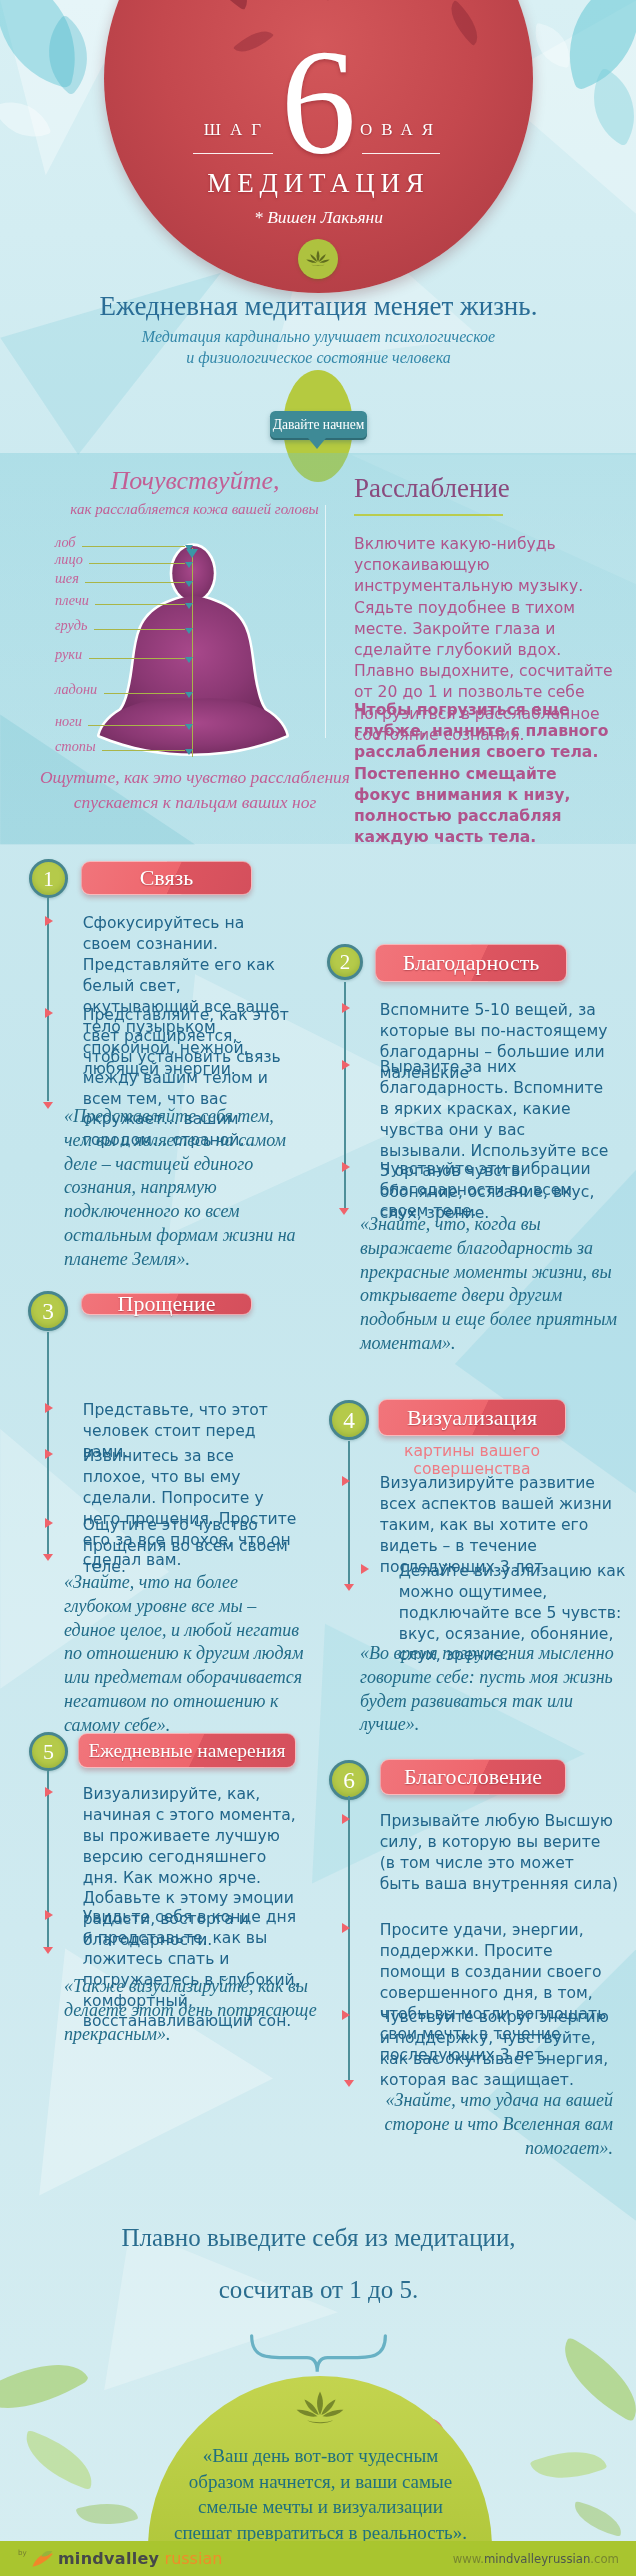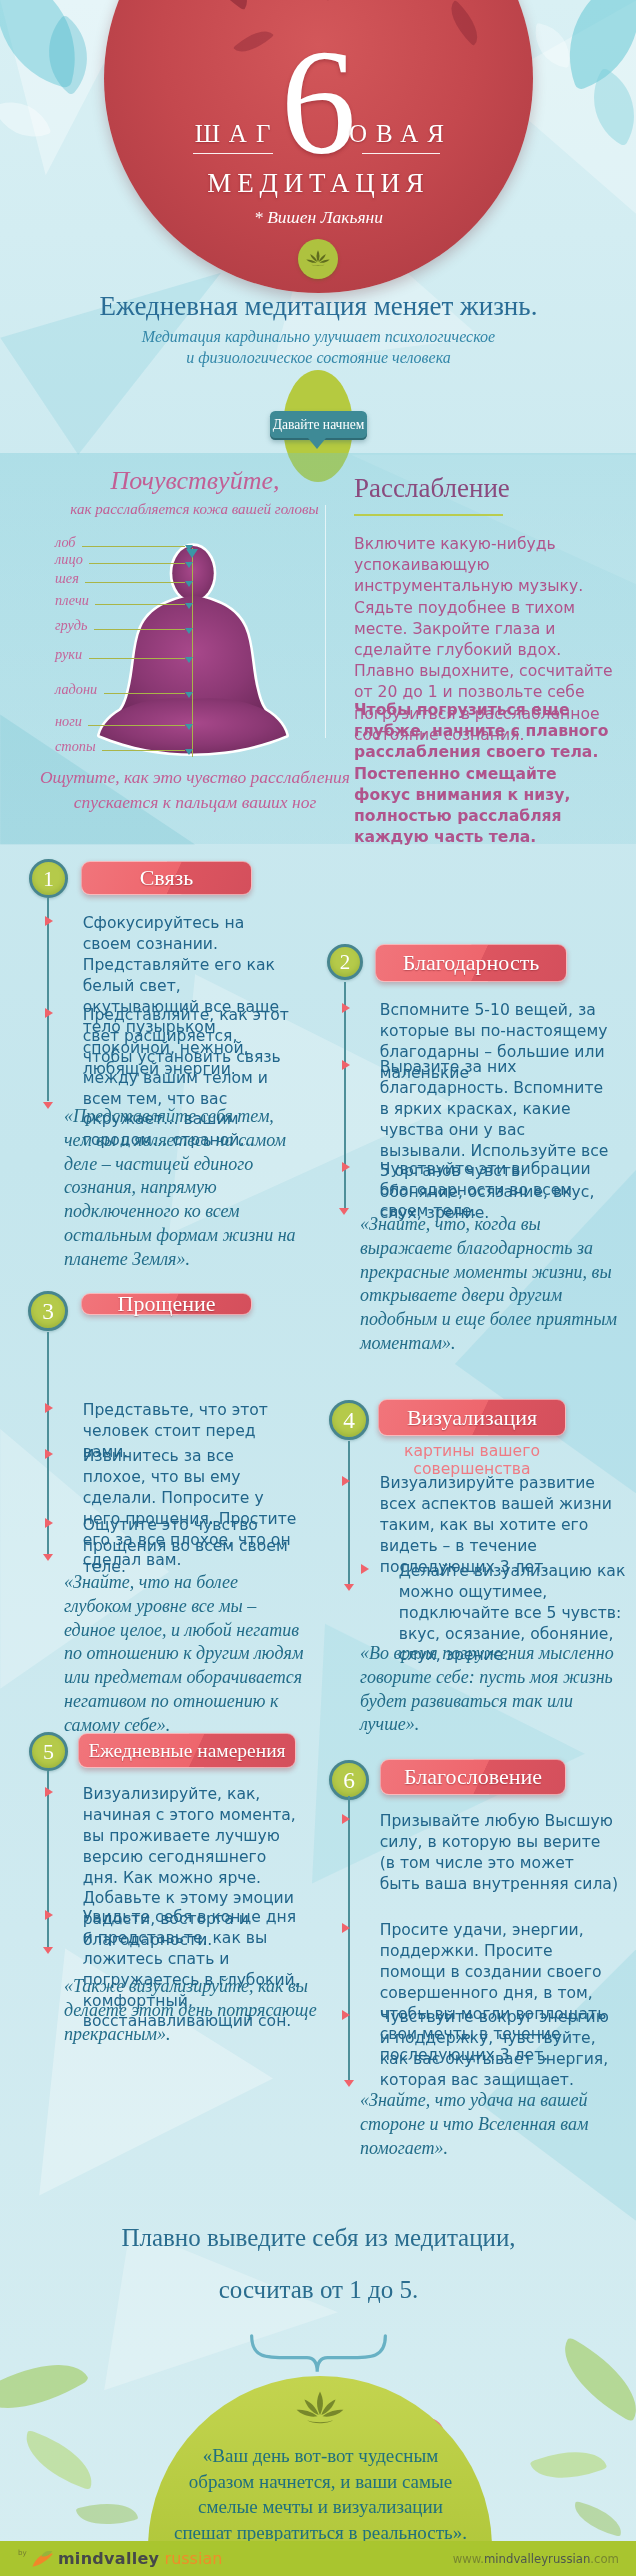--- a/index.html
+++ b/index.html
@@ -8,21 +8,21 @@
         font-family:"DejaVu Sans",sans-serif;}
   .abs{position:absolute;}
   .center{left:0;right:0;text-align:center;}
   
   .leaf{position:absolute;border-radius:8% 100% 8% 100%;}
   
   .red-circle{position:absolute;left:104px;top:-136px;width:429px;height:429px;border-radius:50%;
       background:radial-gradient(circle at 50% 42%,#d3575a 0%,#c4484e 48%,#a93841 100%);
       box-shadow:0 5.2px 13px rgba(100,30,40,.25);overflow:hidden;}
   .hero-six{position:absolute;top:27px;font-size:151px;line-height:1;color:#fff;font-family:"Liberation Serif",serif;text-shadow:0 1.9px 3.9px rgba(120,25,35,.4);}
-  .hero-word{position:absolute;top:120px;color:#fff;font-size:25px;letter-spacing:9px;font-family:"Liberation Serif",serif;text-shadow:0 1.3px 1.9px rgba(120,25,35,.5);}
+  .hero-word{position:absolute;top:120px;color:#fff;font-size:17px;letter-spacing:9px;font-family:"Liberation Serif",serif;text-shadow:0 1.3px 1.9px rgba(120,25,35,.5);}
   .hero-line{position:absolute;top:153px;height:1.3px;background:rgba(255,255,255,.92);}
   .hero-word2{position:absolute;top:168px;color:#fff;font-size:27px;letter-spacing:5.8px;font-family:"Liberation Serif",serif;text-shadow:0 1.3px 2.6px rgba(120,25,35,.5);}
   .hero-author{position:absolute;top:207px;color:#fff;font-style:italic;font-size:17.5px;font-family:"Liberation Serif",serif;}
   .badge{position:absolute;left:298px;top:239px;width:40px;height:40px;border-radius:50%;background:#aec23f;
          box-shadow:0 1.3px 3.2px rgba(80,100,20,.35);display:flex;align-items:center;justify-content:center;}
   .intro-h{position:absolute;top:291px;font-size:27px;color:#2a6d96;font-family:"Liberation Serif",serif;}
   .intro-sub{position:absolute;font-size:16px;font-style:italic;color:#3286a8;font-family:"Liberation Serif",serif;}
   .blob{position:absolute;left:283px;top:370px;width:70px;height:112px;border-radius:50%;background:#b5ca40;}
   .start-btn{position:absolute;left:270px;top:411px;width:97px;height:27px;background:#3e8a96;border-radius:5.2px;
       color:#fff;font-size:13.6px;font-family:"Liberation Serif",serif;display:flex;align-items:center;justify-content:center;
@@ -331,21 +331,21 @@
       <p>Призывайте любую Высшую силу, в которую вы верите (в том числе это может быть ваша внутренняя сила)</p>
     </div>
   <div class="bullet" style="left:342px;top:1920px;width:276px;">
       <span class="marker"></span>
       <p>Просите удачи, энергии, поддержки. Просите помощи в создании своего совершенного дня, в том,  чтобы вы могли воплощать свои мечты в течение последующих 3 лет.</p>
     </div>
   <div class="bullet" style="left:342px;top:2007px;width:276px;">
       <span class="marker"></span>
       <p>Чувствуйте вокруг энергию и поддержку, чувствуйте, как вас окутывает энергия, которая вас защищает.</p>
     </div>
-  <div class="quote" style="left:360px;top:2089px;width:253px;">«Знайте, что удача на вашей стороне и что Вселенная вам помогает».</div>
+  <div class="quote" style="left:360px;top:2089px;width:253px;text-align:right;">«Знайте, что удача на вашей стороне и что Вселенная вам помогает».</div>
 
   <div class="outro-l center" style="top:2224px;text-align:center;">Плавно выведите себя из медитации,</div>
   <div class="outro-l center" style="top:2276px;text-align:center;">сосчитав от 1 до 5.</div>
 
   <svg class="abs" style="left:247px;top:2332px;" width="143" height="45" viewBox="0 0 220 70">
     <path d="M6 6 C6 40 28 40 64 40 L92 40 C103 40 108 48 108 62 C108 48 113 40 124 40 L156 40 C192 40 214 40 214 6" fill="none" stroke="#68b1c4" stroke-width="5" stroke-linecap="round"></path>
   </svg>
 
   <div class="count-circle" style="left:205px;top:2418px;width:32px;height:32px;font-size:15.6px;">
       <span>1</span>

